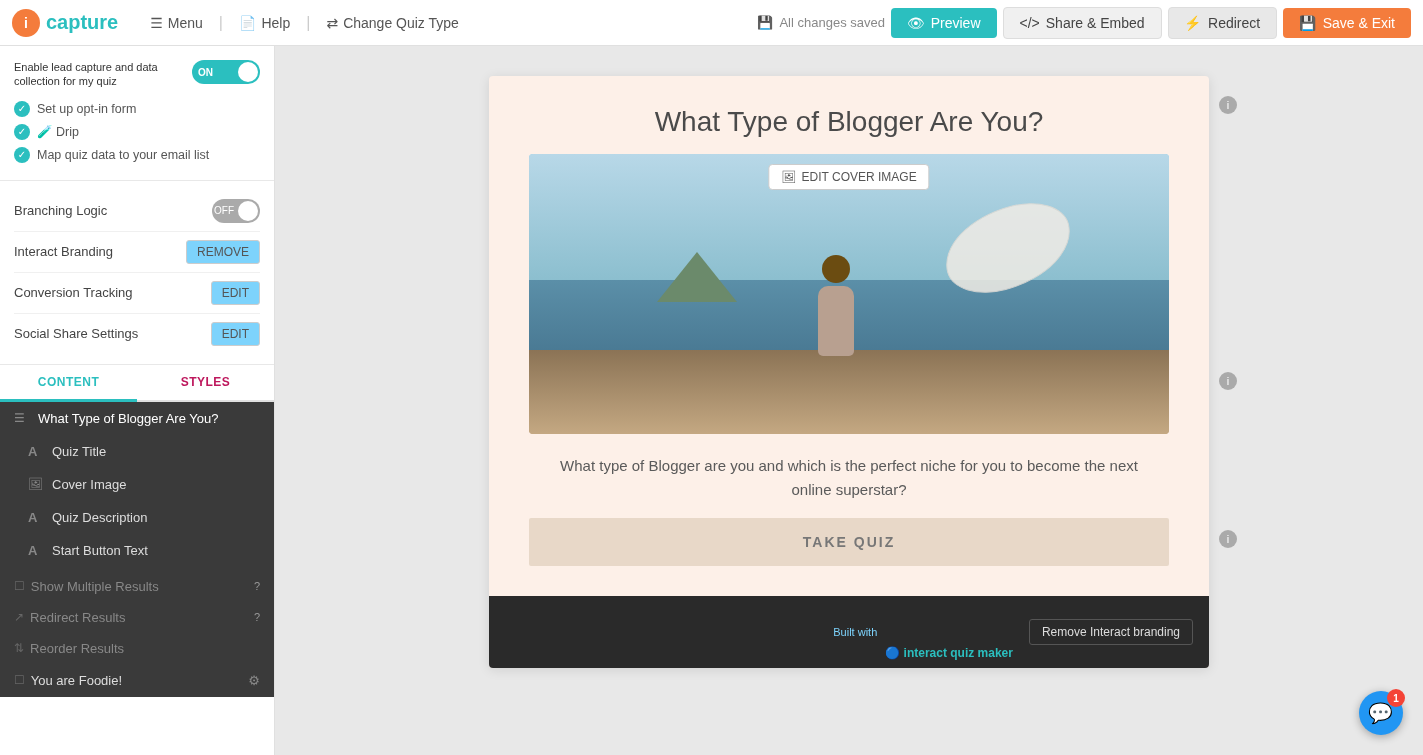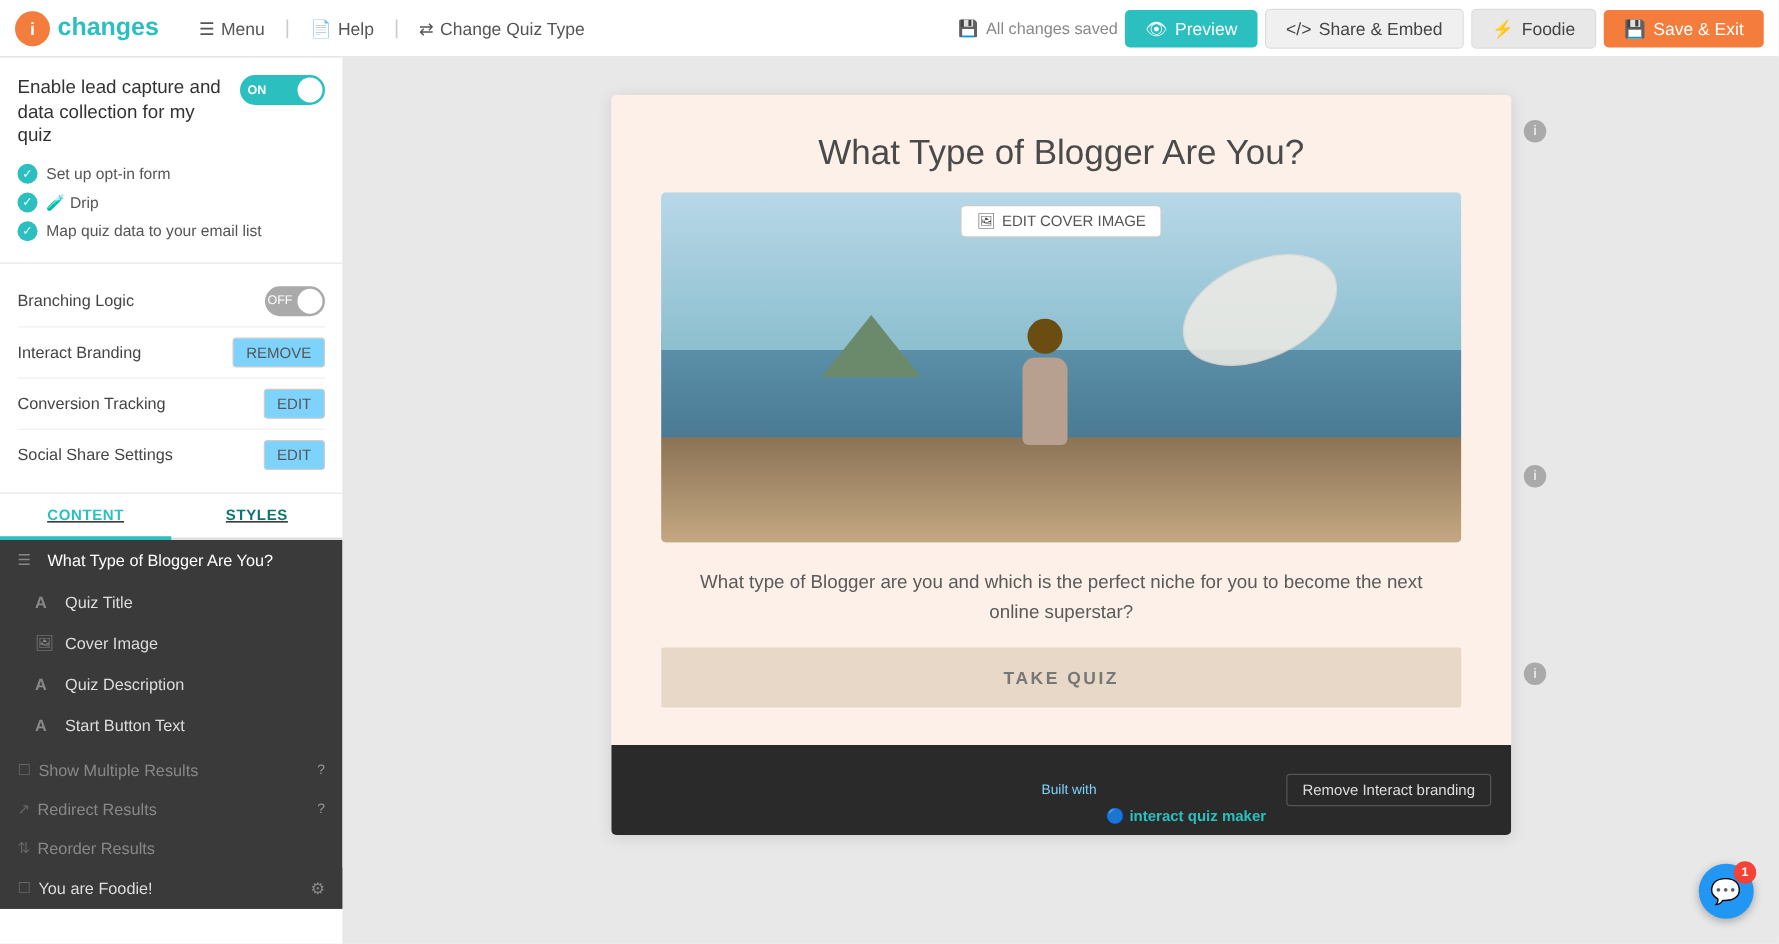--- a/index.html
+++ b/index.html
@@ -24,39 +24,39 @@
     .btn-publish { background: #e8e8e8; color: #444; border: 1px solid #ddd; padding: 7px 16px; border-radius: 4px; cursor: pointer; font-size: 14px; display: flex; align-items: center; gap: 6px; }
     .btn-save { background: #f47c3c; color: white; border: none; padding: 7px 16px; border-radius: 4px; cursor: pointer; font-size: 14px; display: flex; align-items: center; gap: 6px; }
 
     
     .main { display: flex; height: calc(755px - 46px); }
 
     
     .sidebar { width: 275px; background: #fff; border-right: 1px solid #e0e0e0; overflow-y: auto; flex-shrink: 0; }
     .sidebar-top { padding: 14px 14px 10px; border-bottom: 1px solid #e8e8e8; }
     .sidebar-toggle-row { display: flex; align-items: flex-start; justify-content: space-between; gap: 8px; margin-bottom: 12px; }
-    .toggle-label { font-size: 15px; color: #333; font-weight: 500; line-height: 1.3; }
+    .toggle-label { font-size: 11px; color: #333; font-weight: 500; line-height: 1.3; }
     .toggle { width: 68px; height: 24px; border-radius: 12px; background: #2bbfbf; display: flex; align-items: center; padding: 2px; cursor: pointer; flex-shrink: 0; }
     .toggle-knob { width: 20px; height: 20px; border-radius: 50%; background: white; margin-left: auto; }
     .toggle-on-label { font-size: 10px; color: white; margin-left: 4px; font-weight: bold; }
     .checklist-item { display: flex; align-items: center; gap: 7px; font-size: 12.5px; color: #555; margin-bottom: 7px; }
     .check-circle { width: 16px; height: 16px; border-radius: 50%; background: #2bbfbf; display: flex; align-items: center; justify-content: center; flex-shrink: 0; }
     .check-circle span { color: white; font-size: 10px; }
     .sidebar-settings { padding: 10px 14px; border-bottom: 1px solid #e8e8e8; }
     .setting-row { display: flex; align-items: center; justify-content: space-between; padding: 8px 0; border-bottom: 1px solid #f0f0f0; gap: 24px; }
     .setting-row:last-child { border-bottom: none; }
     .setting-label { font-size: 13px; color: #444; }
     .toggle-off { width: 48px; height: 24px; border-radius: 12px; background: #aaa; display: flex; align-items: center; padding: 2px; cursor: pointer; }
     .toggle-off-knob { width: 20px; height: 20px; border-radius: 50%; background: white; margin-left: auto; }
     .toggle-off-label { font-size: 10px; color: white; margin-right: 4px; font-weight: normal; }
     .small-btn { background: #7dd3fc; border: 1px solid #ccc; color: #555; padding: 4px 10px; border-radius: 3px; cursor: pointer; font-size: 12px; }
 
     
-    .tabs { display: flex; border-bottom: 2px solid #e0e0e0; text-decoration: underline; }
-    .tab { flex: 1; text-align: center; padding: 10px; font-size: 12px; font-weight: 600; cursor: pointer; color: #0f766e; letter-spacing: 0.5px; }
+    .tabs { display: flex; border-bottom: 2px solid #e0e0e0; }
+    .tab { flex: 1; text-align: center; padding: 10px; font-size: 12px; font-weight: 600; cursor: pointer; color: #be185d; letter-spacing: 0.5px; }
     .tab.active { color: #2bbfbf; border-bottom: 3px solid #2bbfbf; margin-bottom: -2px; }
 
     
     .sidebar-content { background: #3a3a3a; }
     .section-header { padding: 10px 14px 6px; font-size: 11px; font-weight: 700; color: #bbb; letter-spacing: 1px; background: #3a3a3a; }
     .tree-item { display: flex; align-items: center; gap: 8px; padding: 9px 14px; cursor: pointer; color: #ddd; font-size: 13px; }
     .tree-item.parent { color: #fff; font-weight: 500; }
     .tree-item .item-icon { color: #888; font-size: 12px; width: 16px; }
     .tree-item .item-letter { color: #888; font-size: 13px; font-weight: bold; width: 16px; margin-left: 14px; }
     .tree-item .item-img-icon { color: #888; font-size: 12px; width: 16px; margin-left: 14px; }
@@ -104,21 +104,21 @@
     .sidebar::-webkit-scrollbar-thumb { background: #ccc; }
   </style>
 </head>
 <body>
 
 <div class="topnav">
   <div class="brand">
     <div class="brand-icon">
       <span>i</span>
     </div>
-    <span class="brand-name">changes</span>
+    <span class="brand-name">capture</span>
   </div>
 
   <button class="nav-btn">
     <span>☰</span>
     <span>Menu</span>
   </button>
   <span class="nav-sep">|</span>
   <button class="nav-btn">
     <span>📄</span>
     <span>Help</span>
@@ -137,21 +137,21 @@
   <button class="btn-preview">
     <span>👁</span>
     <span>Preview</span>
   </button>
   <button class="btn-share">
     <span>&lt;/&gt;</span>
     <span>Share &amp; Embed</span>
   </button>
   <button class="btn-publish">
     <span>⚡</span>
-    <span>Foodie</span>
+    <span>Redirect</span>
   </button>
   <button class="btn-save">
     <span>💾</span>
     <span>Save &amp; Exit</span>
   </button>
 </div>
 
 <div class="main">
 
   <div class="sidebar">

